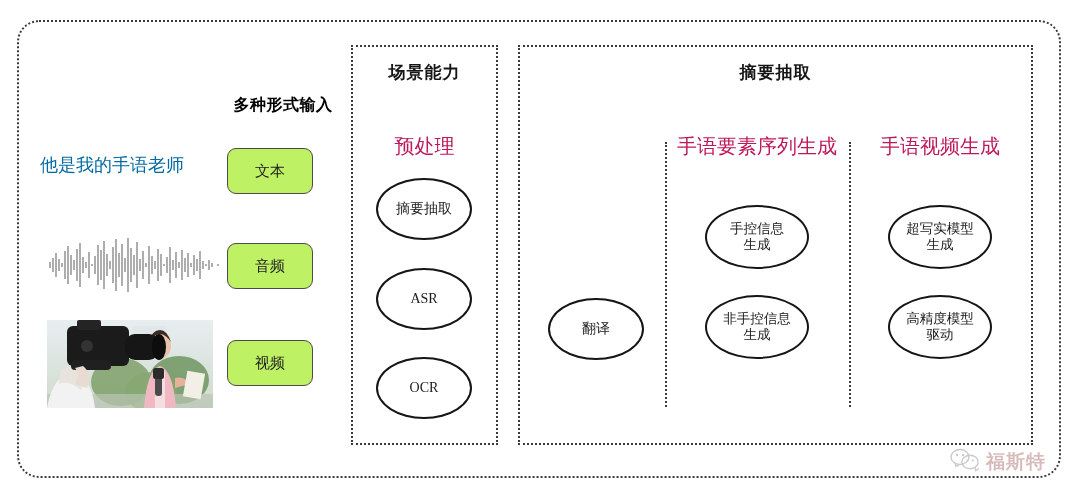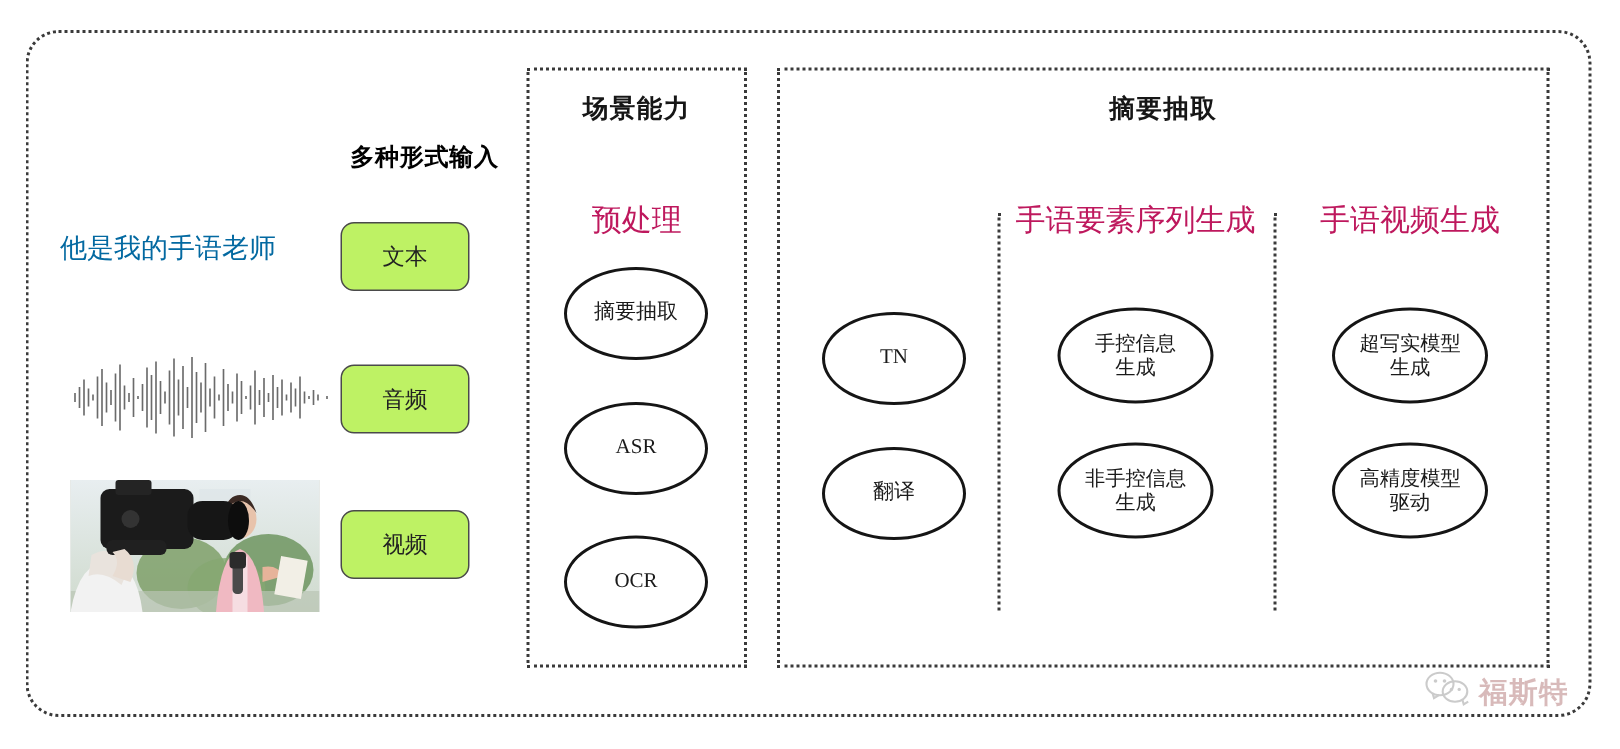--- a/index.html
+++ b/index.html
@@ -327,21 +327,20 @@
     </div>
   </div>
 
   <div class="panel panel-core">
     <div class="panel-title">摘要抽取</div>
 
     <div class="divider" style="left:145px;"></div>
     <div class="divider" style="left:329px;"></div>
 
     <div class="col" style="left:0px; width:145px;">
-      <div class="node node-md" style="left:28px; top:161px;">TN</div>
       <div class="node node-md" style="left:28px; top:251px;">翻译</div>
     </div>
 
     <div class="col" style="left:145px; width:184px;">
       <div class="col-title">手语要素序列生成</div>
       <div class="node node-lg" style="left:40px; top:158px; white-space:pre-line;">手控信息
 生成</div>
       <div class="node node-lg" style="left:40px; top:248px; white-space:pre-line;">非手控信息
 生成</div>
     </div>

